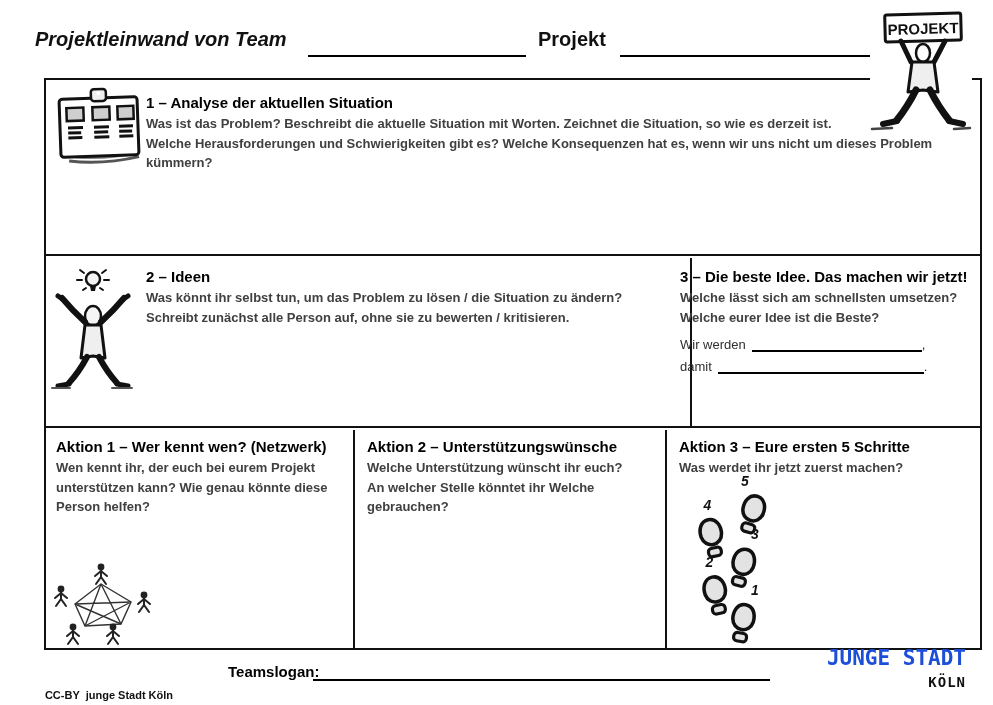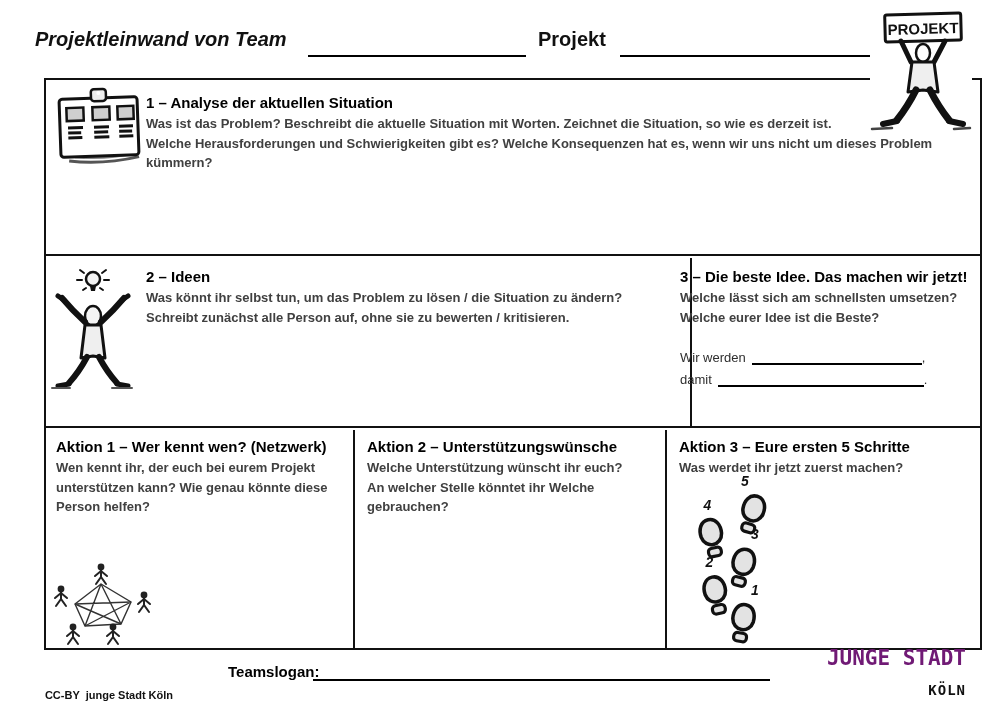--- a/index.html
+++ b/index.html
@@ -35,21 +35,21 @@
   .cell-head { font-size: 15px; font-weight: bold; color:#000; margin-bottom: 3px; white-space: nowrap; }
   .cell-body { font-size: 13px; color: #404040; line-height: 1.5; font-weight: bold; }
 
   .txt-s1 { position:absolute; left:100px; top:14px; right:8px; }
   .txt-s2 { position:absolute; left:100px; top:10px; right:6px; }
   .txt-s3 { position:absolute; left:11px;  top:10px; right:4px; }
   .txt-a1 { position:absolute; left:10px;  top:8px;  width:292px; }
   .txt-a2 { position:absolute; left:10px;  top:8px;  width:296px; }
   .txt-a3 { position:absolute; left:10px;  top:8px;  right:6px; }
 
-  .fill-rows { position:absolute; left:11px; top:72px; right:8px; font-size:13px; color:#2e2e2e;margin-top:13px; }
+  .fill-rows { position:absolute; left:11px; top:72px; right:8px; font-size:13px; color:#2e2e2e; }
   .fill-row { display:flex; align-items:flex-end; height:22px; }
   .fill-label { padding-right: 6px; }
   .fill-blank { border-bottom: 2px solid #000; height: 16px; }
   #fill-blank-1 { width: 170px; }
   #fill-blank-2 { width: 206px; }
 
   
   #icon-board     { position:absolute; left:8px;  top:6px;   width:92px;  height:82px; }
   #icon-ideaman   { position:absolute; left:4px;  top:8px;   width:86px;  height:126px; }
   #icon-network   { position:absolute; left:5px;  top:132px; width:106px; height:84px; }
@@ -60,21 +60,21 @@
 
   
   #license { left: 30px; top: 657px; width: 158px; text-align:center;
              font-size: 11px; font-weight: bold; line-height: 1.4; color:#111; white-space: pre; }
   #teamslogan-label { left: 228px; top: 663px; font-size: 15px; font-weight: bold; }
   #teamslogan-blank { left: 313px; top: 657px; width: 457px; height: 24px; }
   #logo { left: 826px; top: 648px; width: 140px; text-align: right;
           font-family: "DejaVu Sans Mono", monospace; font-weight: bold;
           text-transform: uppercase; line-height: 1; }
   #logo .logo-top { font-size: 21px; letter-spacing: 0px; }
-  #logo .logo-bottom { font-size: 14px; color: #111; margin-top: 14px; letter-spacing: 1px; }
+  #logo .logo-bottom { font-size: 14px; color: #111; margin-top: 6px; letter-spacing: 1px; }
 
   svg { display:block; }
   svg text.badge { font-family: "Liberation Sans", sans-serif; font-weight: bold; }
   svg text.stepnum { font-family: "Liberation Sans", sans-serif; font-weight: bold; font-style: italic; }
 </style>
 </head>
 <body>
 
 <span class="abs page-title" style="left:35px; top:28px;font-style:italic;">Projektleinwand von Team</span>
 <span class="abs blank" id="blank-team"></span>
@@ -243,15 +243,15 @@
 
 <div class="abs" id="license">
   <div>CC-BY  junge Stadt Köln</div>
   
 </div>
 
 <span class="abs" id="teamslogan-label">Teamslogan:</span>
 <span class="abs blank" id="teamslogan-blank"></span>
 
 <div class="abs" id="logo">
-  <div class="logo-top" style="color: #701a75;">junge stadt</div>
+  <div class="logo-top" style="color: #1d4ed8;">junge stadt</div>
   <div class="logo-bottom">köln</div>
 </div>
 
 </body></html>

